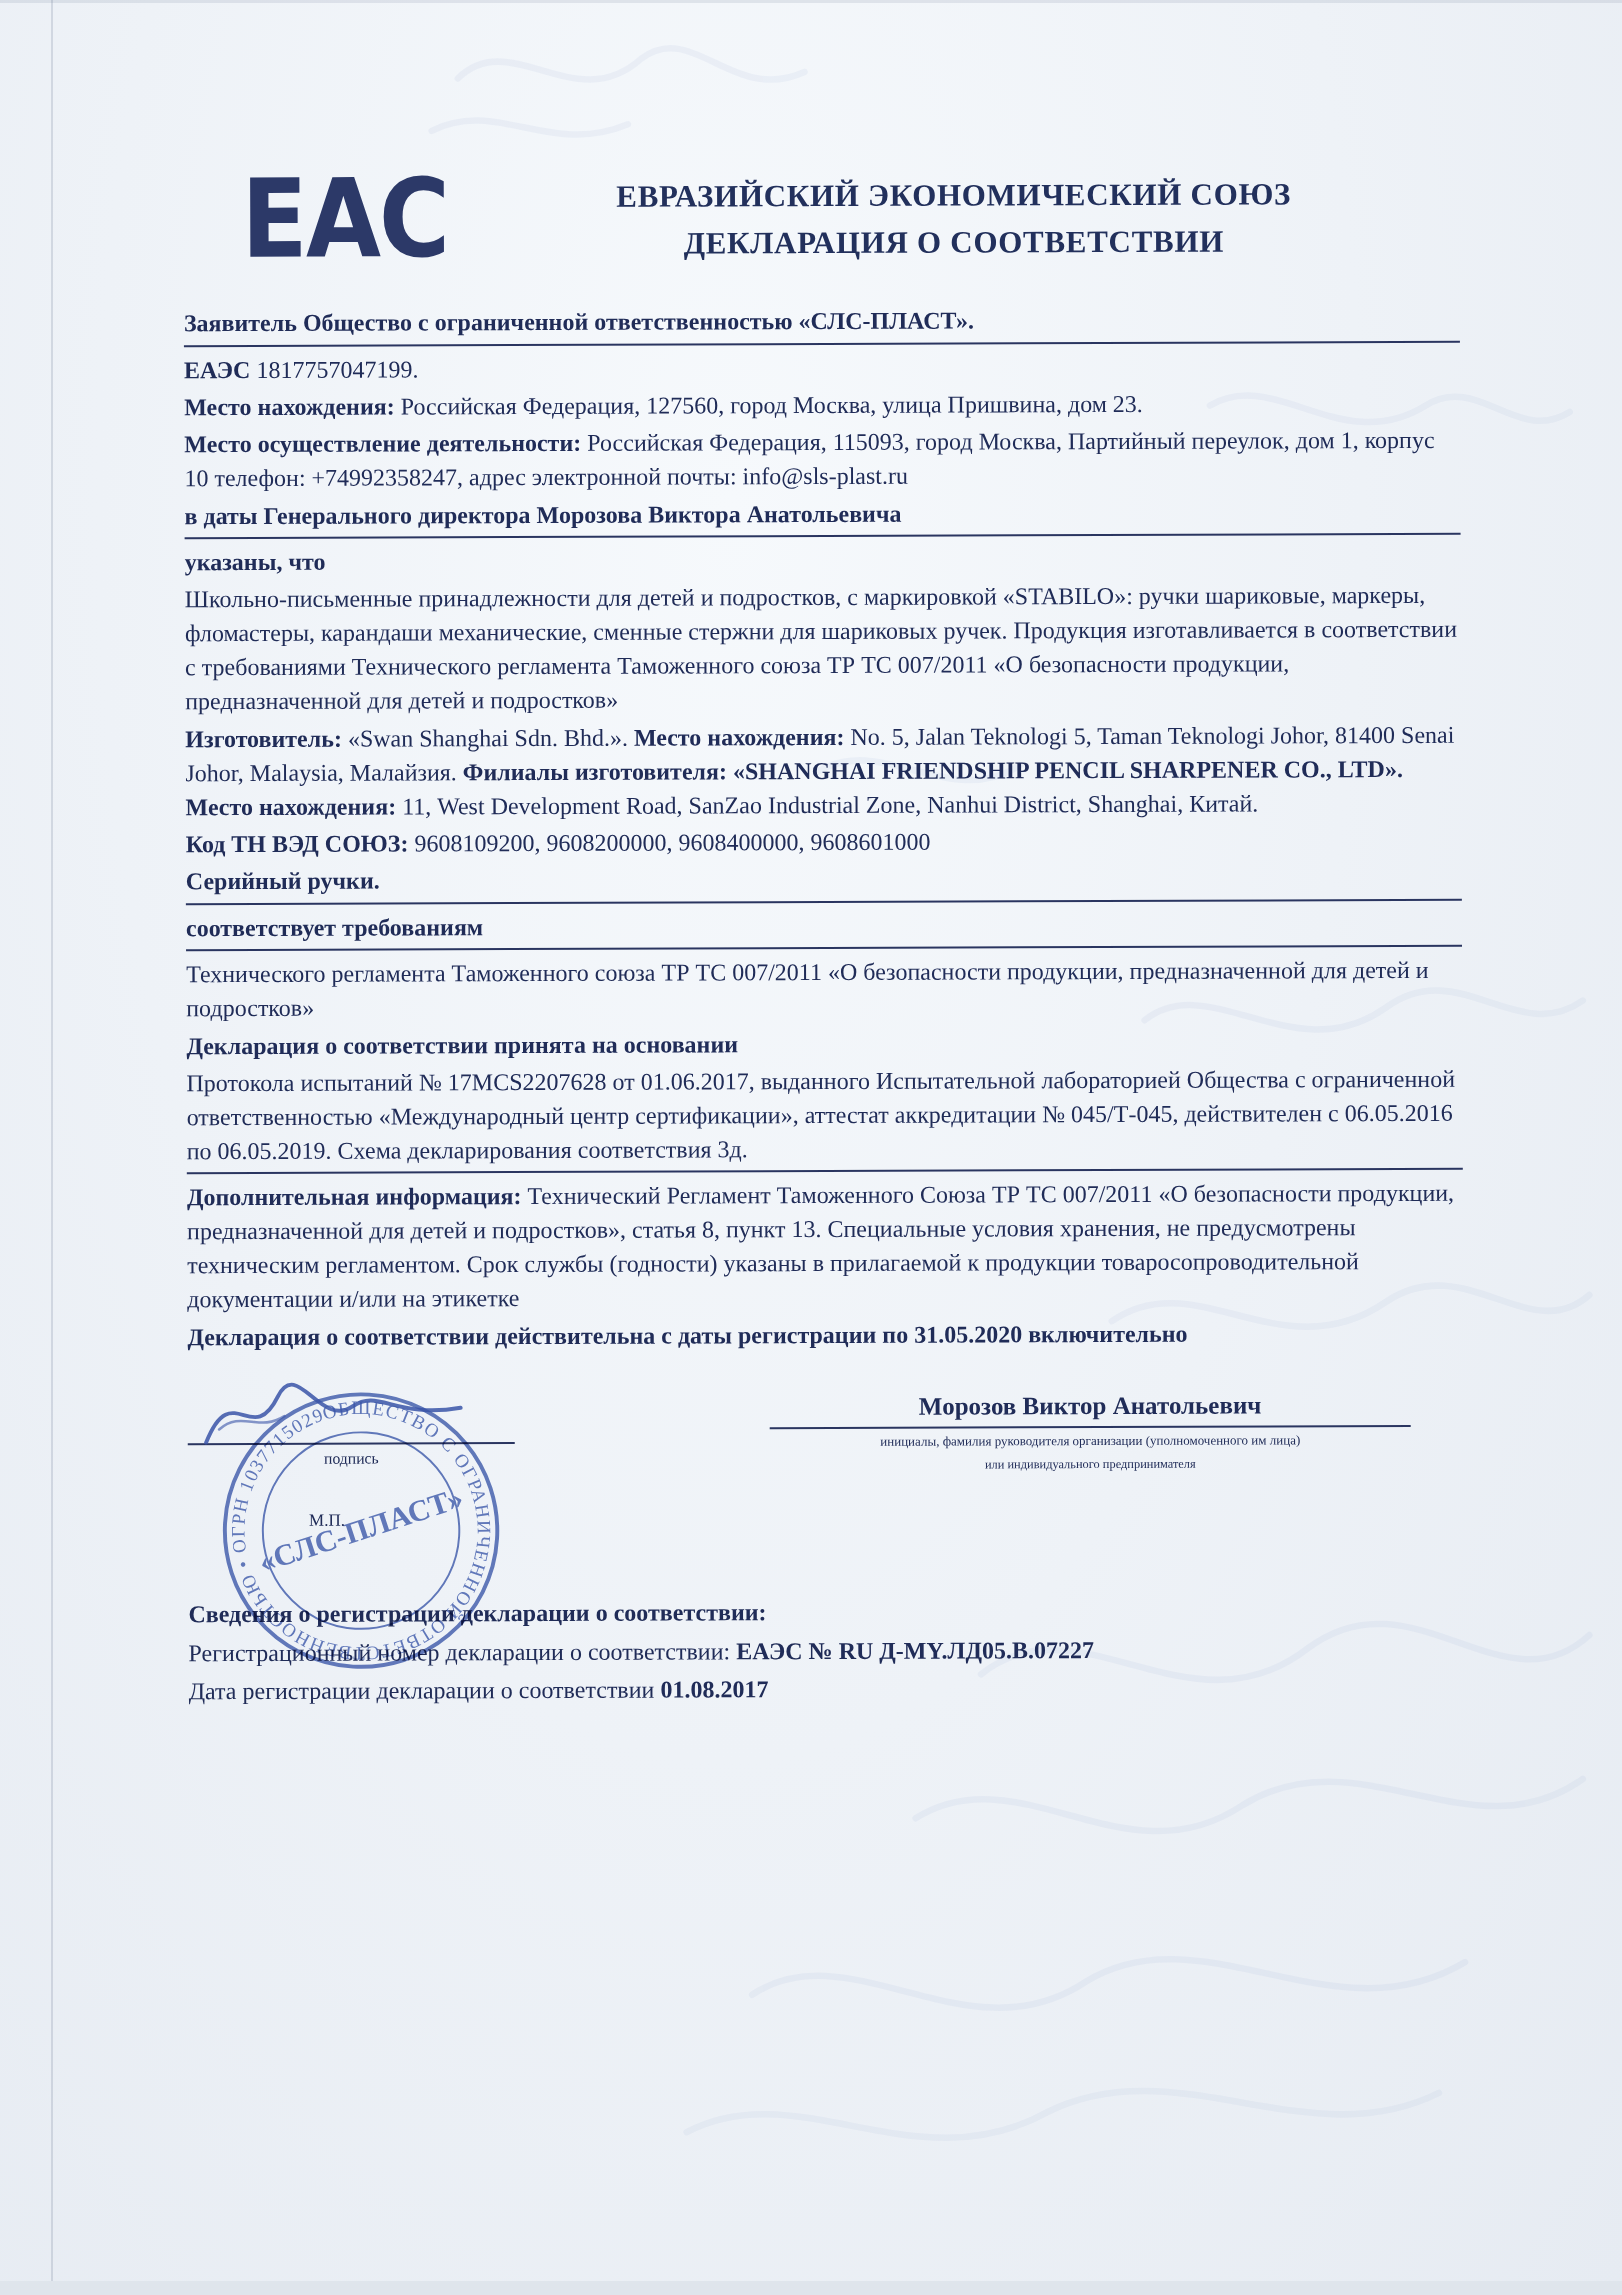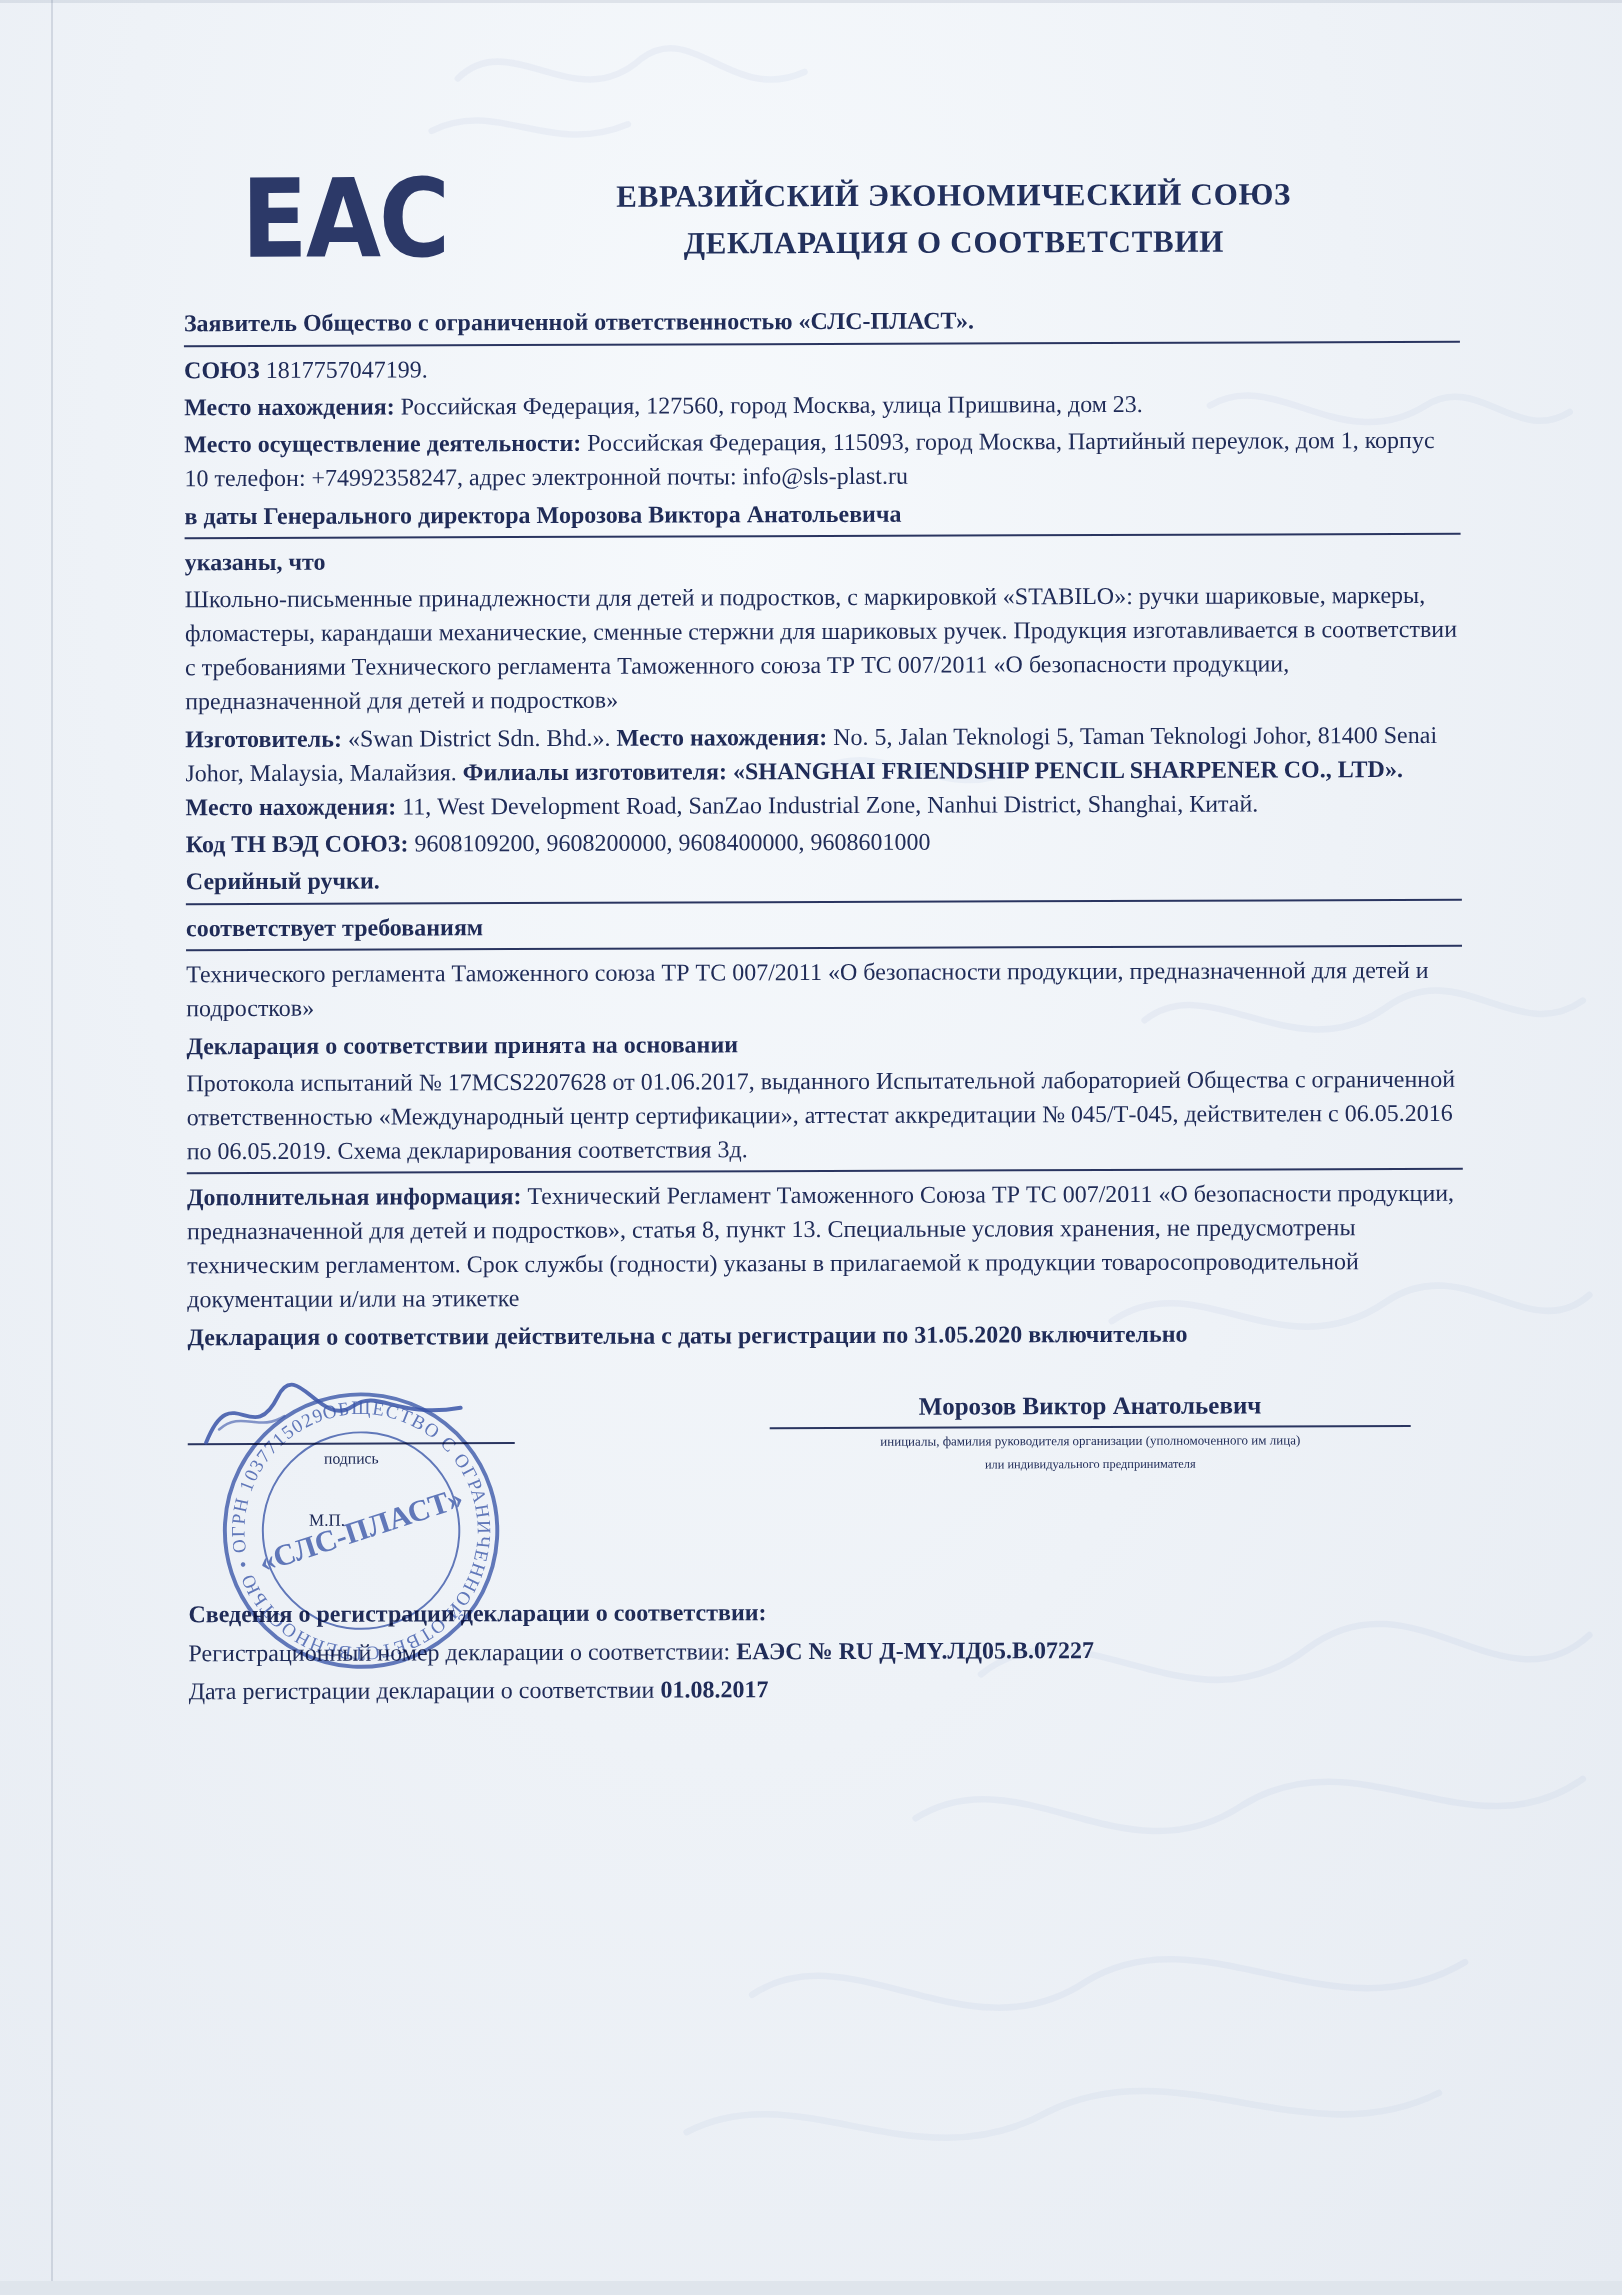--- a/index.html
+++ b/index.html
@@ -71,39 +71,39 @@
       <div class="titles">
         <div>ЕВРАЗИЙСКИЙ ЭКОНОМИЧЕСКИЙ СОЮЗ</div>
         <div>ДЕКЛАРАЦИЯ О СООТВЕТСТВИИ</div>
       </div>
     </div>
 
     <p><b>Заявитель</b>
       <b>Общество с ограниченной ответственностью «СЛС-ПЛАСТ».</b></p>
     <div class="hr"></div>
 
-    <p><b>СОЮЗ</b>
+    <p><b>ЕАЭС</b>
       <span>1817757047199.</span></p>
 
     <p><b>Место нахождения:</b>
       <span>Российская Федерация, 127560, город Москва, улица Пришвина, дом 23.</span></p>
 
     <p><b>Место осуществление деятельности:</b>
       <span>Российская Федерация, 115093, город Москва, Партийный переулок, дом 1, корпус 10 телефон: +74992358247, адрес электронной почты: info@sls-plast.ru</span></p>
 
     <p><b>в даты</b>
       <b>Генерального директора Морозова Виктора Анатольевича</b></p>
     <div class="hr"></div>
 
     <p><b>указаны, что</b></p>
 
     <p>Школьно-письменные принадлежности для детей и подростков, с маркировкой «STABILO»: ручки шариковые, маркеры, фломастеры, карандаши механические, сменные стержни для шариковых ручек. Продукция изготавливается в соответствии с требованиями Технического регламента Таможенного союза ТР ТС 007/2011 «О безопасности продукции, предназначенной для детей и подростков»</p>
 
     <p><b>Изготовитель:</b>
-      <span>«Swan District Sdn. Bhd.».</span>
+      <span>«Swan Shanghai Sdn. Bhd.».</span>
       <b>Место нахождения:</b>
       <span>No. 5, Jalan Teknologi 5, Taman Teknologi Johor, 81400 Senai Johor, Malaysia, Малайзия.</span>
       <b>Филиалы изготовителя:</b>
       <b>«SHANGHAI FRIENDSHIP PENCIL SHARPENER CO., LTD».</b>
       <b>Место нахождения:</b>
       <span>11, West Development Road, SanZao Industrial Zone, Nanhui District, Shanghai, Китай.</span></p>
 
     <p><b>Код ТН ВЭД СОЮЗ:</b>
       <span>9608109200, 9608200000, 9608400000, 9608601000</span></p>
 

